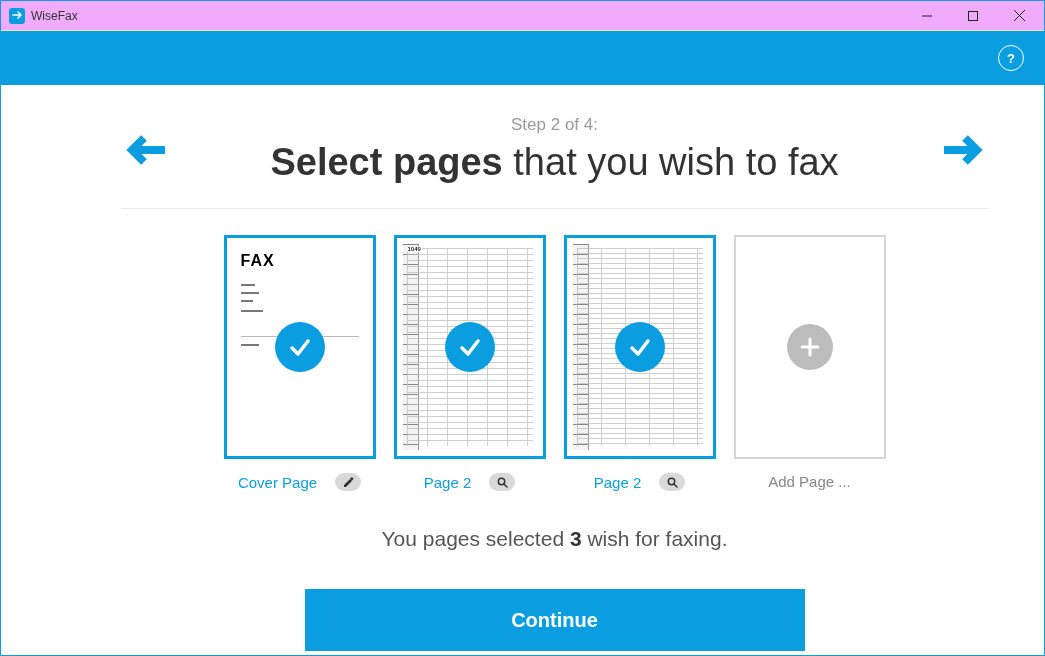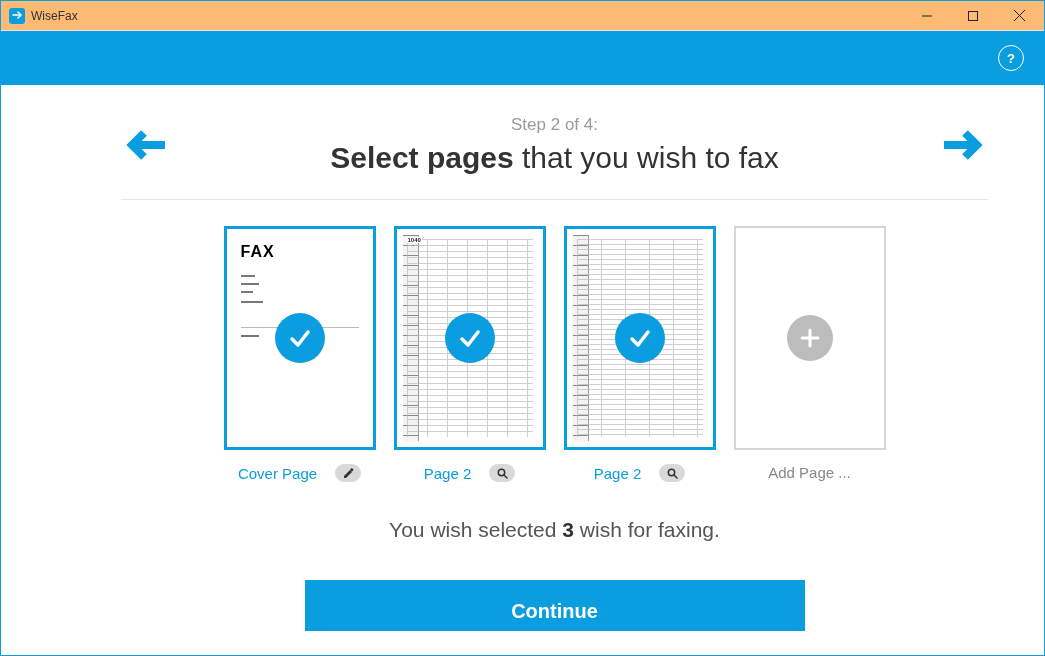--- a/index.html
+++ b/index.html
@@ -15,21 +15,21 @@
     position: relative;
   }
 
   
   .titlebar {
     height: 30px;
     display: flex;
     align-items: center;
     justify-content: space-between;
     padding: 0 2px 0 8px;
-    background: #fdba74;
+    background: #f0abfc;
     border-bottom: 1px solid #e6e6e6;
     font-size: 12px;
   }
   .titlebar-left { display: flex; align-items: center; gap: 6px; }
   .app-icon {
     width: 16px; height: 16px; border-radius: 3px;
     background: #0a9ee0;
     display: flex; align-items: center; justify-content: center;
     color: #fff; font-size: 10px; font-weight: bold;
   }
@@ -80,21 +80,21 @@
     justify-content: center;
   }
   .step-center { text-align: center; flex: 1; }
   .step-label {
     color: #9a9a9a;
     font-size: 17px;
     font-weight: 400;
     margin-bottom: 6px;
   }
   .step-title {
-    font-size: 30px;
+    font-size: 38px;
     color: #333;
     font-weight: 400;
   }
   .step-title b { font-weight: 700; }
 
   
   .pages-row {
     display: flex;
     gap: 18px;
     justify-content: center;
@@ -202,21 +202,21 @@
     font-size: 21px;
     color: #555;
     margin-top: 36px;
   }
   .summary b { font-weight: 700; color: #333; }
 
   .continue-btn {
     display: block;
     margin: 38px auto 0 auto;
     width: 500px;
-    height: 51px;
+    height: 62px;
     background: #0a9ee0;
     color: #fff;
     font-size: 20px;
     font-weight: 700;
     border: none;
     text-align: center;
     line-height: 62px;
   }
 </style>
 </head>
@@ -369,18 +369,18 @@
         </div>
       </div>
       <div class="page-label muted">
         <span>Add Page ...</span>
       </div>
     </div>
 
   </div>
 
   <div class="summary">
-    <span>You wish selected </span><b>3</b><span> wish for faxing.</span>
+    <span>You pages selected </span><b>3</b><span> wish for faxing.</span>
   </div>
 
   <button class="continue-btn">Continue</button>
 
 </div>
 
 </body></html>

